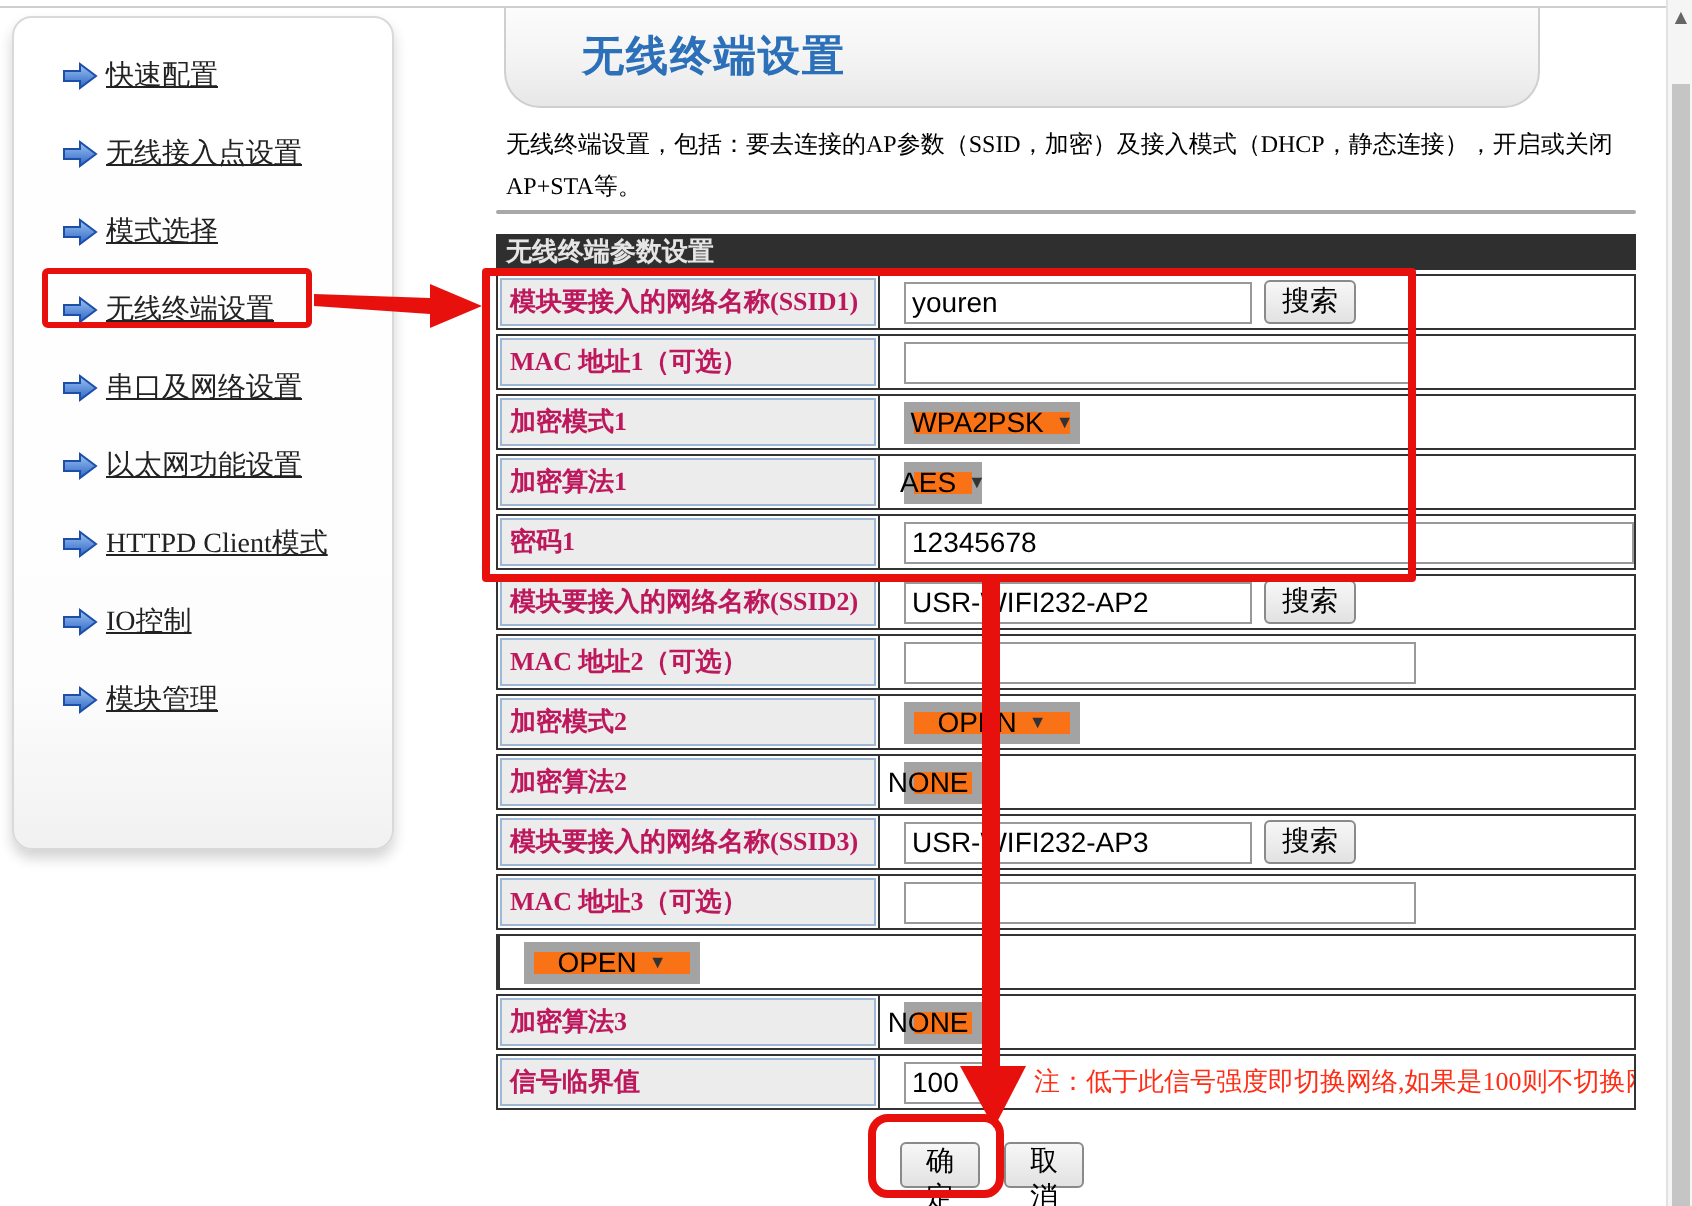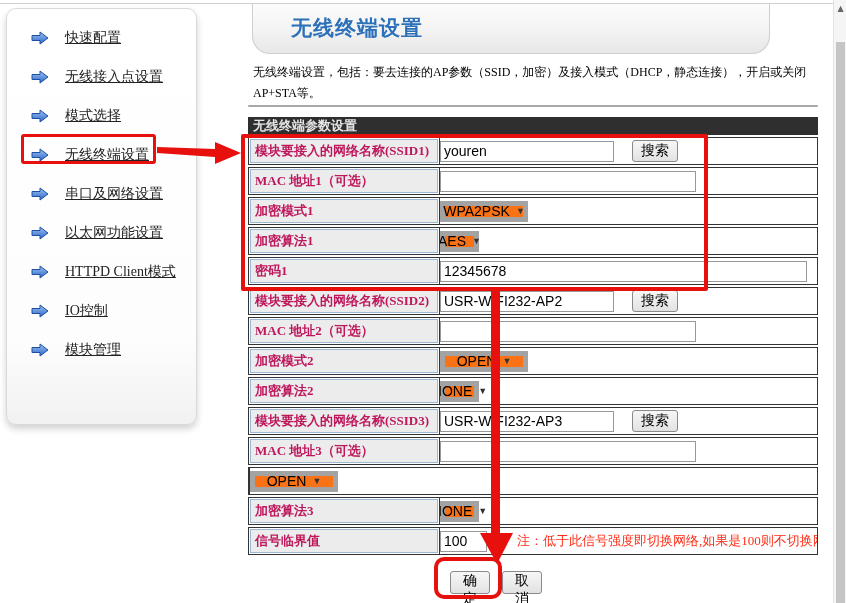--- a/index.html
+++ b/index.html
@@ -9,21 +9,21 @@
 
   
   .topline { position:absolute; left:0; top:3px; width:846px; height:1px; background:#cfcfcf; }
 
   
   .sidebar { position:absolute; left:6px; top:8px; width:191px; height:417px;
     background:linear-gradient(180deg,#ffffff 0%,#fdfdfd 80%,#f1f1f1 100%);
     border:1px solid #d9d9d9; border-radius:10px;
     box-shadow:0 4px 7px rgba(0,0,0,.18); }
   .menu { list-style:none; padding-top:9px; }
-  .menu li { height:39px; display:flex; align-items:center; gap:16px; padding-left:24px; }
+  .menu li { height:39px; display:flex; align-items:center; gap:4px; padding-left:24px; }
   .menu a { color:#222; text-decoration:underline; font-size:14px; cursor:pointer; }
   .arrow-ic { width:18px; height:14px; flex:0 0 18px; }
 
   
   .titlebar { position:absolute; left:252px; top:4px; width:518px; height:50px;
     background:linear-gradient(180deg,#fcfcfc 0%,#f3f3f3 55%,#e7e7e7 100%);
     border:1px solid #cfcfcf; border-top:none; border-radius:0 0 18px 18px; }
   .titlebar h1 { padding:10px 0 0 38px; font-size:21px; font-weight:bold; color:#2b70b8;
     font-family:"Liberation Sans","DejaVu Sans",sans-serif; letter-spacing:1px; }
   .desc { position:absolute; left:253px; top:62px; width:570px; font-size:12px;
@@ -33,21 +33,21 @@
 
   
   .ptable { position:absolute; left:248px; top:117px; width:570px; }
   .thead { height:18px; background:#2f2f2f; color:#e5e5e5; font-weight:bold; font-size:13px;
     line-height:18px; padding-left:5px; }
   .row { display:flex; margin-top:2px; border:1px solid #333; background:#fff; height:28px; }
   .lcell { width:188px; flex:0 0 188px; background:#ececec; border:1px solid #9cb8d4;
     margin:1px; display:flex; align-items:center; padding-left:4px;
     font-size:13px; font-weight:bold; color:#be185d; }
   .vcell { flex:1; border-left:1px solid #333; display:flex; align-items:center;
-    padding-left:0; gap:18px; overflow:hidden; }
+    padding-left:12px; gap:6px; overflow:hidden; }
   input.tx { height:21px; border:1px solid #999; font-size:14px; padding:0 3px;
     font-family:"Liberation Sans","DejaVu Sans",sans-serif; color:#000; background:#fff; }
   .w-ssid{width:174px} .w-mac{width:256px} .w-pwd{width:367px} .w-sig{width:47px}
   .btn { height:22px; border:1px solid #8a8a8a; border-radius:3px; font-size:14px;
     background:linear-gradient(180deg,#f7f7f7,#e2e2e2); padding:0 8px; cursor:pointer;
     font-family:"Liberation Serif","DejaVu Serif",serif; }
   .sel { height:21px; border:5px solid #a3a3a3; background:#f97316; display:flex;
     align-items:center; justify-content:center; padding:0 4px;
     font-family:"Liberation Sans","DejaVu Sans",sans-serif; font-size:14px; cursor:default; }
   .sel .caret { font-size:9px; color:#333; margin-left:6px; }

